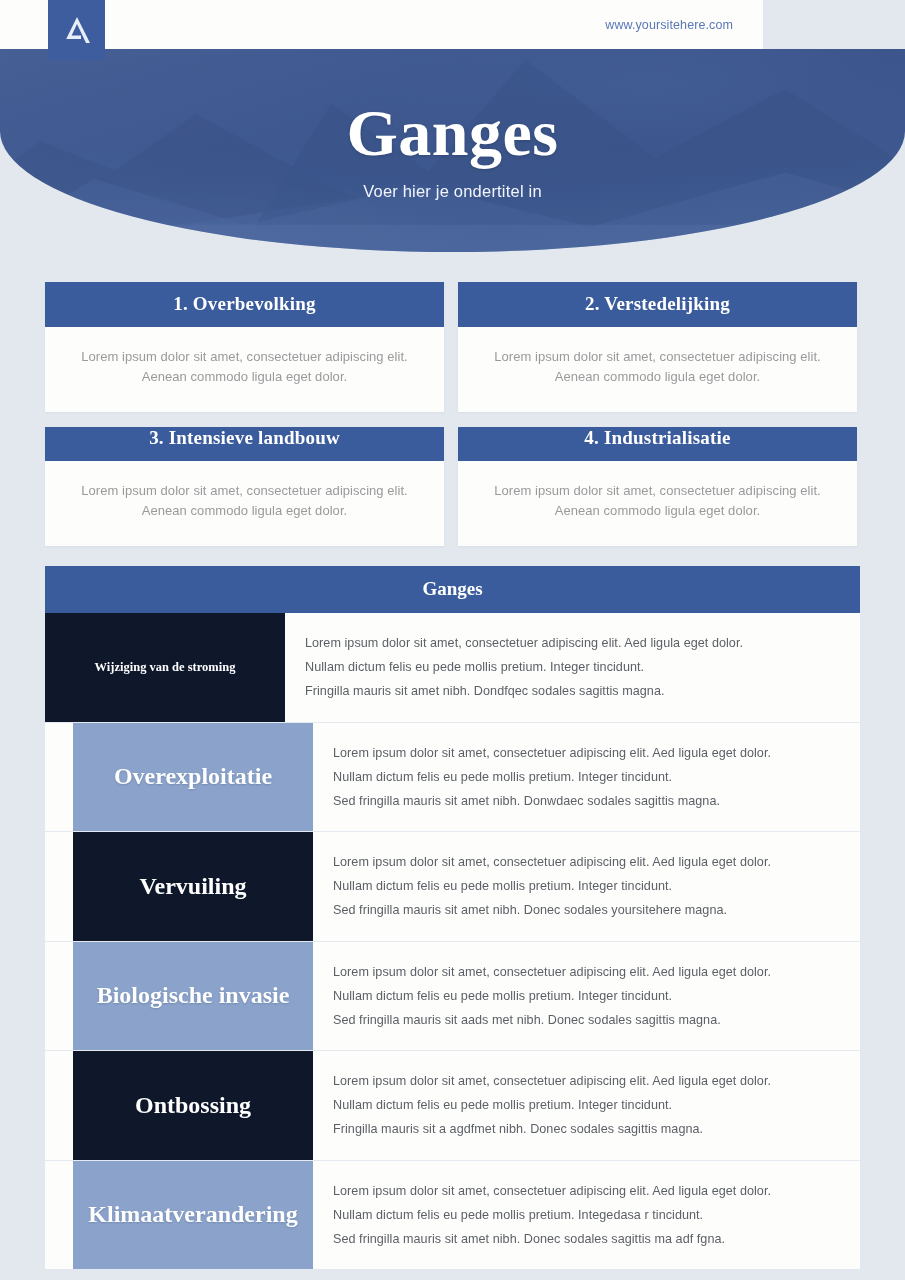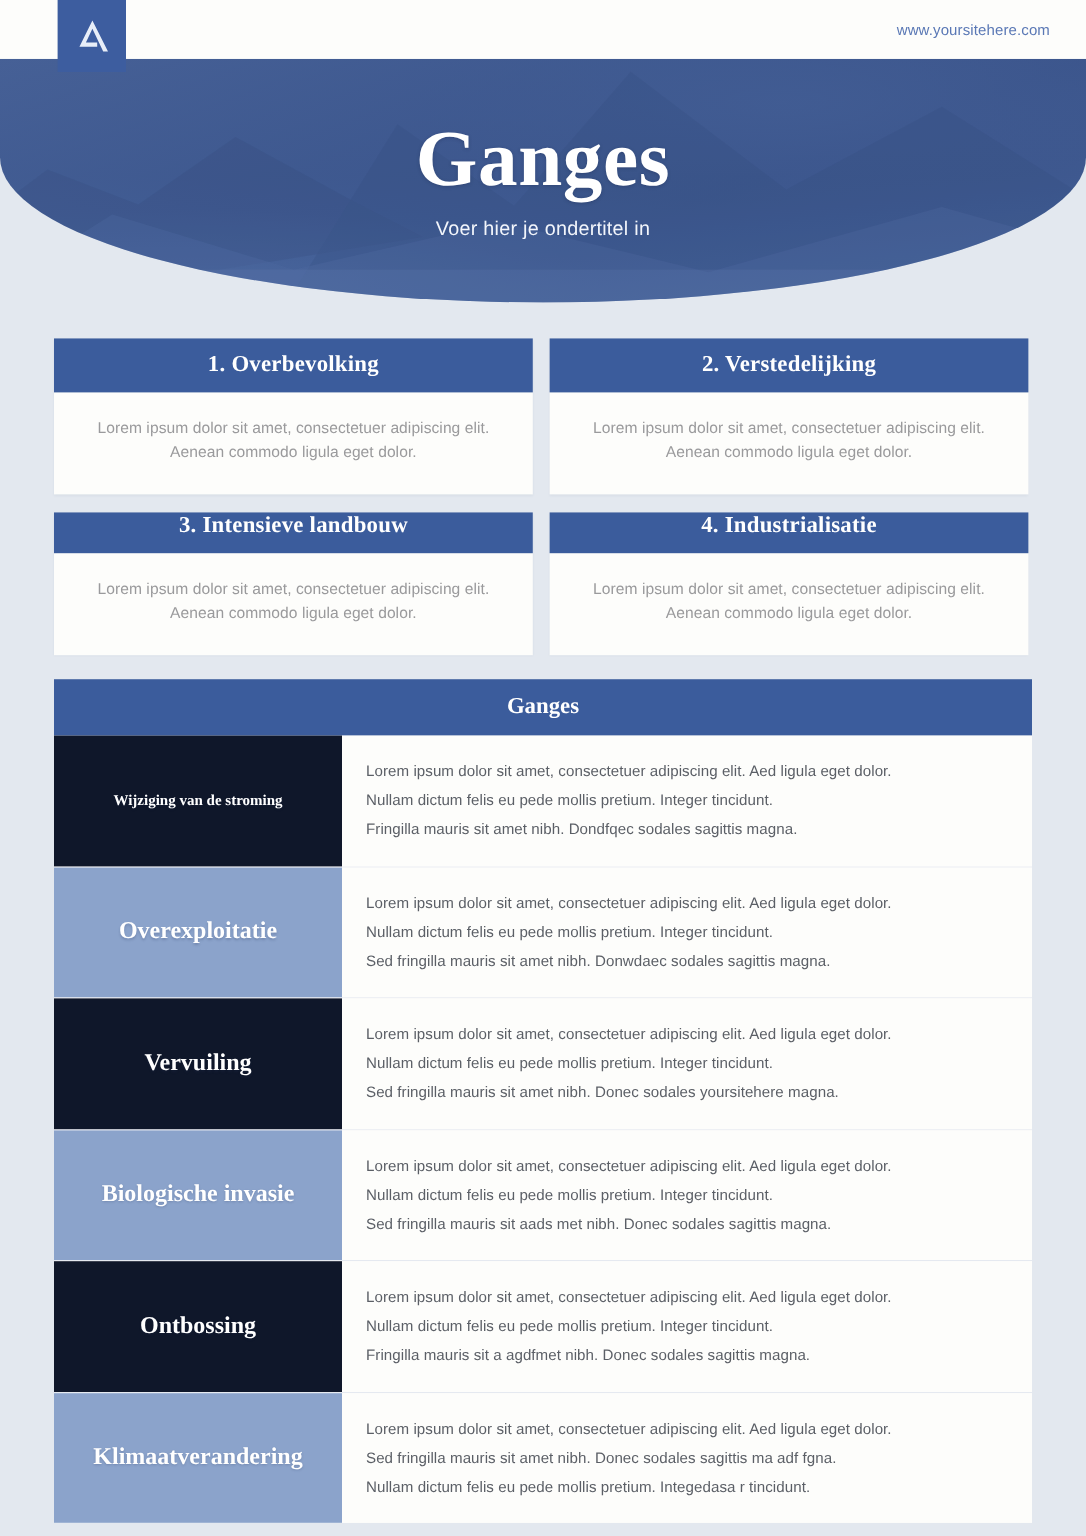--- a/index.html
+++ b/index.html
@@ -6,21 +6,21 @@
   html, body { width:905px; height:1280px; }
   body {
     background:#e3e8ef;
     font-family:"Liberation Sans", sans-serif;
     overflow:hidden;
     position:relative;
   }
 
   
   .topbar{
-    position:absolute; left:0; top:0; width:905px; height:49px;
+    position:absolute; left:0; top:0; width:763px; height:49px;
     background:#fdfdfb; z-index:5;
     display:flex; align-items:center; justify-content:flex-end;
   }
   .site-url{
     font-size:12.5px; color:#5a78b5; letter-spacing:0.1px;
     margin-right:30px; text-decoration:none; font-weight:400;
   }
   .logo{
     position:absolute; left:48px; top:0; width:57px; height:60px;
     background:#3d5d9f; z-index:7;
@@ -99,21 +99,21 @@
     width:240px; flex:0 0 240px;
     display:flex; align-items:center; justify-content:center;
     text-align:center; color:#ffffff;
     font-family:"Liberation Serif", serif; font-weight:700;
     padding:10px 14px;
     text-shadow:0 1px 2px rgba(30,45,80,.22);
   }
   .tlabel.dark{ background:#0f172a; }
   .tlabel.light{ background:#8ba3cb; }
   .tlabel.sm{ font-size:12.5px; }
-  .tlabel.lg{ font-size:20px; }
+  .tlabel.lg{ font-size:24px;margin-left:28px; }
   .tbody{
     flex:1 1 auto; background:#fdfdfb;
     padding:18px 36px 18px 20px;
     display:flex; flex-direction:column; justify-content:center;
   }
   .tbody p{
     font-size:12.6px; color:#5b5f66; line-height:1.92; letter-spacing:.05px;
   }
 </style>
 </head>
@@ -219,17 +219,17 @@
       <p>Lorem ipsum dolor sit amet, consectetuer adipiscing elit. Aed ligula eget dolor.</p>
       <p>Nullam dictum felis eu pede mollis pretium. Integer tincidunt.</p>
       <p>Fringilla mauris sit a agdfmet nibh. Donec sodales sagittis magna.</p>
     </div>
   </div>
 
   <div class="trow">
     <div class="tlabel light lg">Klimaatverandering</div>
     <div class="tbody">
       <p>Lorem ipsum dolor sit amet, consectetuer adipiscing elit. Aed ligula eget dolor.</p>
+      <p>Nullam dictum felis eu pede mollis pretium. Integedasa r tincidunt.</p>
       <p>Sed fringilla mauris sit amet nibh. Donec sodales sagittis ma adf fgna.</p>
-      <p>Nullam dictum felis eu pede mollis pretium. Integedasa r tincidunt.</p>
     </div>
   </div>
 </div>
 
 </body></html>

